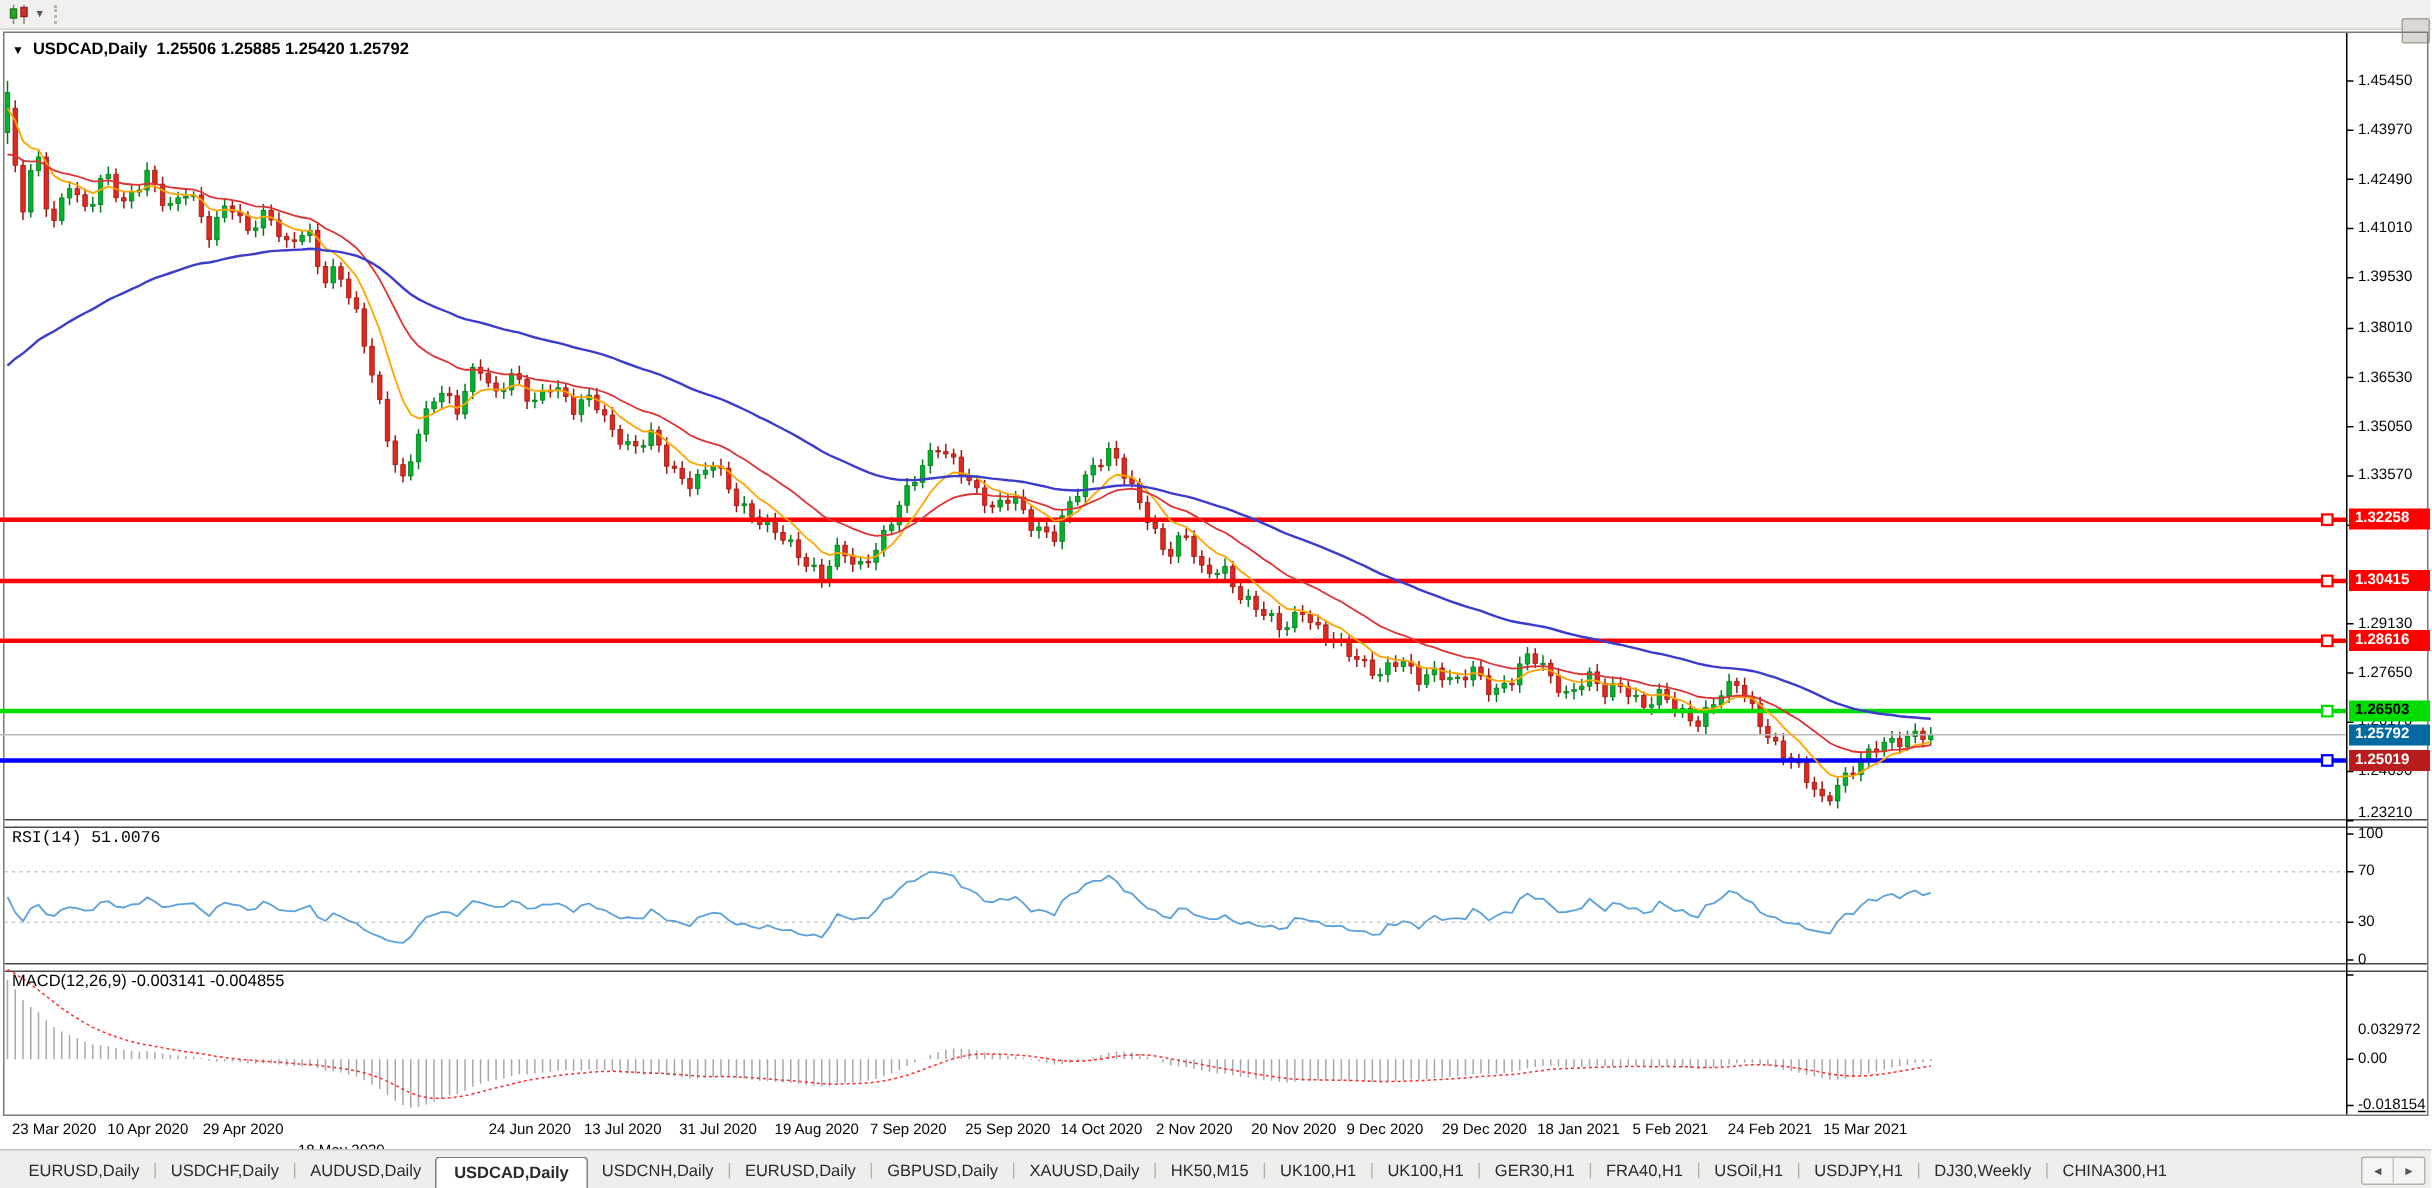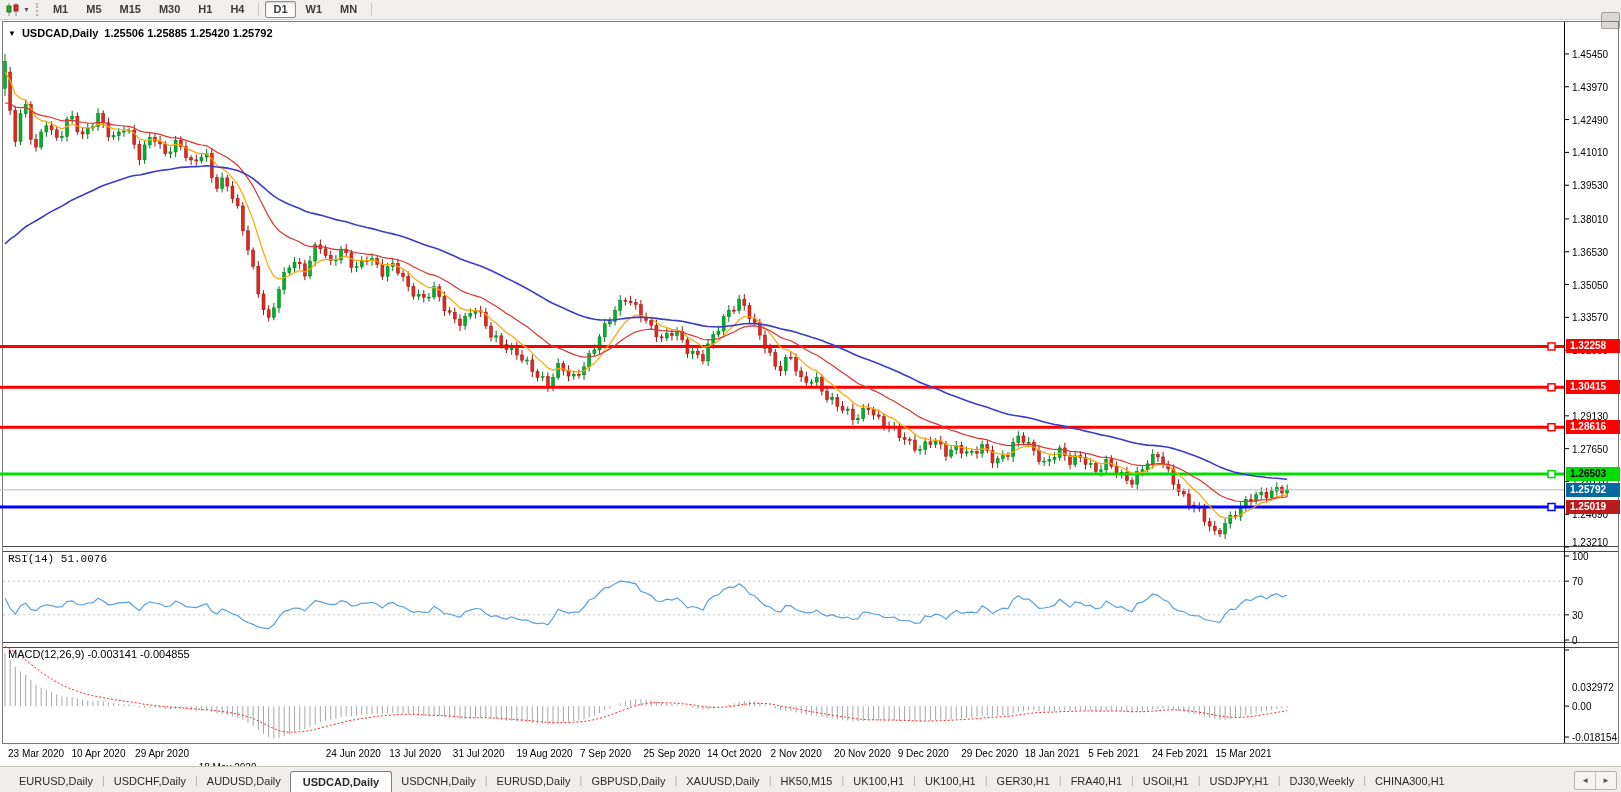--- a/index.html
+++ b/index.html
@@ -51,33 +51,20 @@
     <span class="ticon">
       <svg width="15" height="13" viewBox="0 0 15 13">
         <line x1="4" y1="0" x2="4" y2="13" stroke="#888" stroke-width="1"></line>
         <rect x="2" y="3" width="4" height="6" fill="#2aa52a" stroke="#1c7a1c"></rect>
         <line x1="11" y1="0" x2="11" y2="13" stroke="#888" stroke-width="1"></line>
         <rect x="9" y="2" width="4" height="6" fill="#d03030" stroke="#992020"></rect>
       </svg>
     </span>
     <span class="caret">▼</span>
     <span class="grip"></span>
-    <span id="tfButtons" style="display:flex;align-items:center;">
-        <span class="tfbtn">M1</span>
-        <span class="tfbtn">M5</span>
-        <span class="tfbtn">M15</span>
-        <span class="tfbtn">M30</span>
-        <span class="tfbtn">H1</span>
-        <span class="tfbtn">H4</span>
-        <span class="vsep"></span>
-        <span class="tfbtn active">D1</span>
-        <span class="tfbtn">W1</span>
-        <span class="tfbtn">MN</span>
-        <span class="vsep"></span>
-      </span>
   </div>
 
   <div class="corner-box"></div>
 
   <svg id="plot" width="1621" height="792">
       <rect x="2.5" y="21.5" width="1616" height="722" fill="none" stroke="#7a7a7a" stroke-width="1"></rect>
       <line x1="3" y1="546.5" x2="1618" y2="546.5" stroke="#4a4a4a" stroke-width="1"></line>
       <line x1="3" y1="551.5" x2="1618" y2="551.5" stroke="#4a4a4a" stroke-width="1"></line>
       <line x1="3" y1="642.5" x2="1618" y2="642.5" stroke="#4a4a4a" stroke-width="1"></line>
       <line x1="3" y1="647.5" x2="1618" y2="647.5" stroke="#4a4a4a" stroke-width="1"></line>
@@ -901,21 +888,21 @@
       <div class="ytick" style="top: 427.648px;">1.27650</div>
       <div class="ytick" style="top: 460.467px;">1.26170</div>
       <div class="ytick" style="top: 493.286px;">1.24690</div>
       <div class="ytick" style="top: 521px;">1.23210</div>
       <div class="ytick" style="top: 535px;">100</div>
       <div class="ytick" style="top: 560.2px;">70</div>
       <div class="ytick" style="top: 593.8px;">30</div>
       <div class="ytick" style="top: 619px;">0</div>
       <div class="ytick" style="top: 666px;">0.032972</div>
       <div class="ytick" style="top: 685.108px;">0.00</div>
-      <div class="ytick" style="top: 716px;">-0.018154</div>
+      <div class="ytick" style="top: 716px; text-decoration: underline;">-0.018154</div>
       <div class="badge" style="top: 318.467px; background: rgb(255, 0, 0); color: rgb(255, 255, 255);">1.32258</div>
       <div class="badge" style="top: 359.335px; background: rgb(255, 0, 0); color: rgb(255, 255, 255);">1.30415</div>
       <div class="badge" style="top: 399.227px; background: rgb(255, 0, 0); color: rgb(255, 255, 255);">1.28616</div>
       <div class="badge" style="top: 446.083px; background: rgb(0, 221, 0); color: rgb(0, 0, 0);">1.26503</div>
       <div class="badge" style="top: 478.99px; background: #b91c1c; color: rgb(255, 255, 255);">1.25019</div>
       <div class="badge" style="top: 461.849px; background: #0369a1; color: rgb(255, 255, 255);">1.25792</div>
     </div>
   <div id="dateAxis">
       <div class="xtick" style="left: 8px;">23 Mar 2020</div>
       <div class="xtick" style="left: 71.55px;">10 Apr 2020</div>

